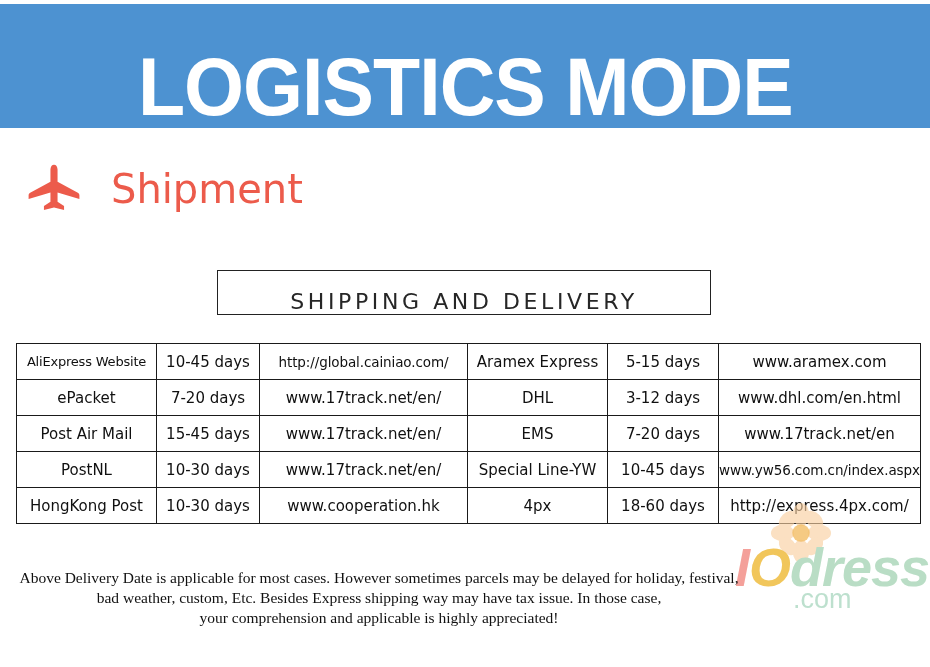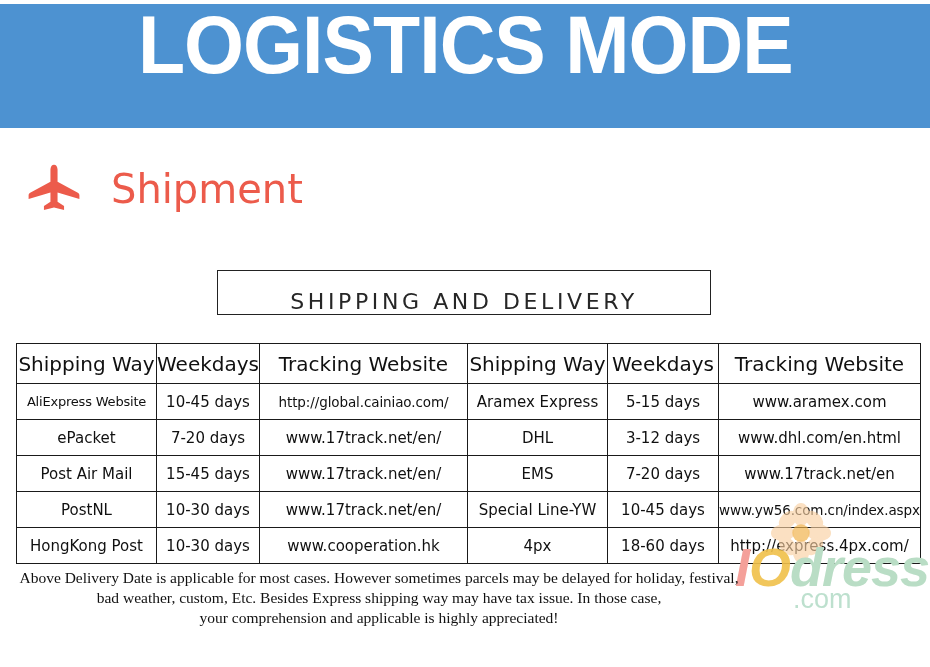--- a/index.html
+++ b/index.html
@@ -18,21 +18,21 @@
 
   
   .banner {
     position: absolute;
     left: 0;
     top: 4px;
     width: 930px;
     height: 124px;
     background: #4d92d1;
     display: flex;
-    align-items: flex-start;
+    align-items: flex-end;
     justify-content: center;
   }
   .banner-title {
     color: #ffffff;
     font-family: "Liberation Sans", sans-serif;
     font-weight: bold;
     font-size: 82px;
     line-height: 1;
     letter-spacing: -1px;
     transform: scaleX(0.94);
@@ -204,28 +204,20 @@
   </span>
   <span class="shipment-label">Shipment</span>
 </div>
 
 <div class="title-box">
   <span class="title-box-text">SHIPPING  AND  DELIVERY</span>
 </div>
 
 <table class="ship-table">
   <tbody>
-    <tr class="head-row">
-      <td class="c0">Shipping Way</td>
-      <td class="c1">Weekdays</td>
-      <td class="c2">Tracking Website</td>
-      <td class="c3">Shipping Way</td>
-      <td class="c4">Weekdays</td>
-      <td class="c5">Tracking Website</td>
-    </tr>
 
     <tr class="body-row">
       <td class="c0 tight">AliExpress Website</td>
       <td class="c1">10-45 days</td>
       <td class="c2 tight-url">http://global.cainiao.com/</td>
       <td class="c3">Aramex Express</td>
       <td class="c4">5-15 days</td>
       <td class="c5">www.aramex.com</td>
     </tr>
 

